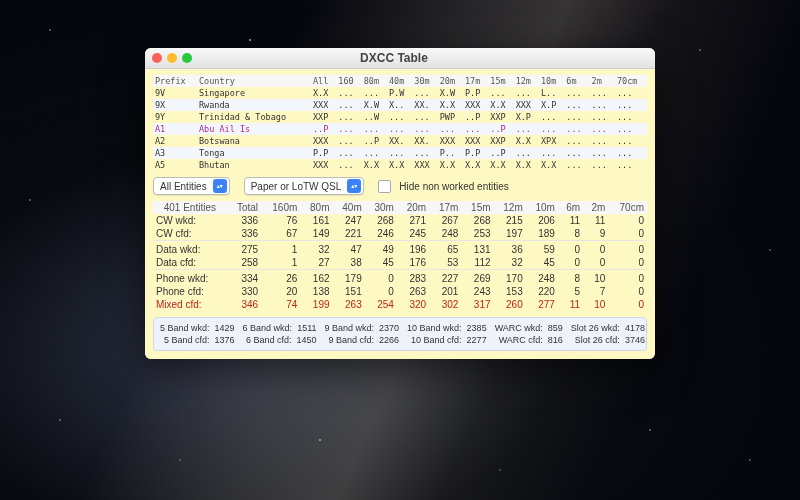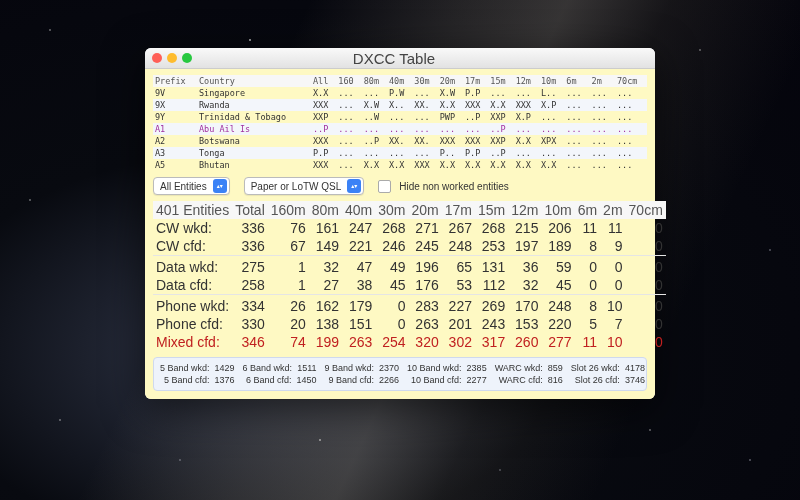--- a/index.html
+++ b/index.html
@@ -50,21 +50,21 @@
     height: 20px;
     background: linear-gradient(#f9f9f9,#e2e2e2);
     border-bottom: 1px solid #ccc;
     border-radius: 6px 6px 0 0;
     display:flex; align-items:center;
     position:relative;
   }
   .traffic { display:flex; gap:5px; margin-left:7px;}
   .traffic span { width:10px;height:10px;border-radius:50%; display:block;}
   .t-close{background:#ff5f57;} .t-min{background:#febc2e;} .t-max{background:#28c840;}
-  .titletext{ position:absolute; left:0;right:12px; text-align:center; font-size:15px; color:#444;}
+  .titletext{ position:absolute; left:0;right:12px; text-align:center; font-size:12px; color:#444;font-weight:bold;}
   .content { padding: 6px 8px 8px 8px; background:#fef9c3; border-radius:0 0 6px 6px;}
   table { border-collapse: collapse; width:100%; font-family: "Lucida Console", Monaco, monospace; font-size:8.5px;}
   th { font-weight:normal; color:#555; text-align:left; padding:1px 2px; background:#f7f7f7;}
   td { padding:1px 2px; white-space:nowrap;}
   .grid tr:nth-child(even) td { background:#f3f6fb; }
   .highlight td { color:#a030a0; }
   .controls { display:flex; align-items:center; gap:14px; margin:6px 0; font-size:10px;}
   .macselect {
     display:inline-flex; align-items:center;
     background:#fff; border:1px solid #bbb; border-radius:4px;
@@ -72,21 +72,21 @@
     box-shadow:0 1px 1px rgba(0,0,0,0.08);
   }
   .macselect .arrow {
     background:#3b82f6; color:#fff; width:14px; height:14px;
     border-radius:3px; margin-left:6px;
     display:flex; flex-direction:column; align-items:center; justify-content:center;
     font-size:6px; line-height:5px;
   }
   .check { display:flex; align-items:center; gap:8px;}
   .check .box { width:11px;height:11px;border:1px solid #aaa;border-radius:2px;background:#fff;}
-  .stats { font-family: -apple-system, Arial, sans-serif; font-size:14px;}
+  .stats { font-family: -apple-system, Arial, sans-serif; font-size:10px;}
   .stats th, .stats td { text-align:right; padding:1px 3px;}
   .stats th:first-child, .stats td:first-child { text-align:left; }
   .stats .hdr th { color:#555; background:#f7f7f7; font-weight:normal;}
   .sep td { border-top:1px solid #e5e5e5; padding-top:3px;}
   .blue td { color:#0020d0;}
   .red td { color:#c02020;}
   .footer {
     margin-top:6px; padding:5px 6px;
     background:#eef3fb; border:1px solid #cfd9ee; border-radius:4px;
     display:grid; grid-template-columns:repeat(6,1fr); gap:2px 8px;

